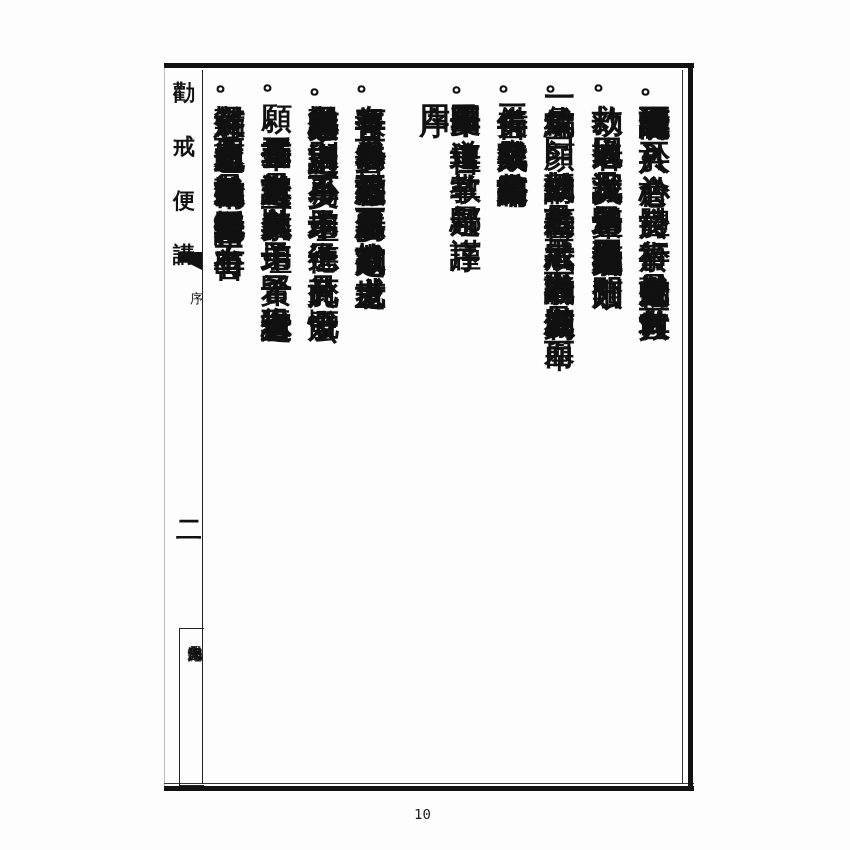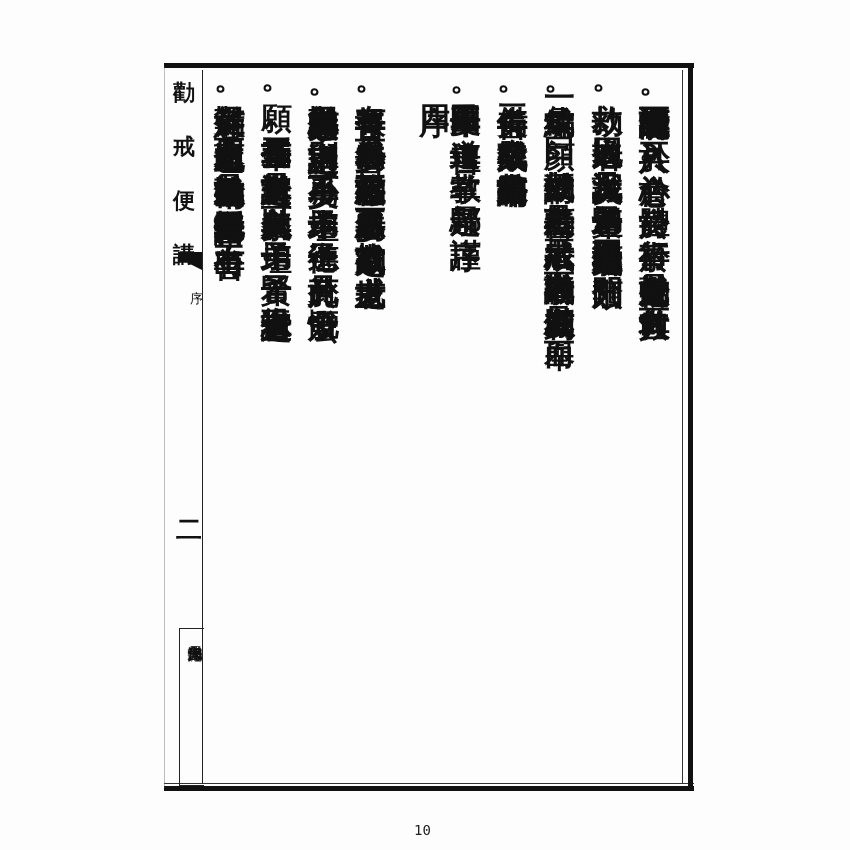--- a/index.html
+++ b/index.html
@@ -17,21 +17,21 @@
          font-size:31px; line-height:38px; letter-spacing:0.5px; font-weight:bold; white-space:nowrap; }
   .margin-title { position:absolute; left:169px; top:80px; width:30px; display:flex; flex-direction:column; align-items:center; }
   .margin-title .ch { font-size:22px; line-height:24px; margin-bottom:30px; font-weight:bold; }
   .fishtail { position:absolute; left:178px; top:252px; width:24px; height:18px; background:#111;
               clip-path: polygon(0 0, 100% 0, 100% 100%, 40% 60%, 0 60%); }
   .section-label { position:absolute; left:187px; top:280px; font-size:13px; writing-mode:vertical-rl; text-orientation:upright; }
   .leaf-number { position:absolute; left:176px; top:512px; font-size:26px; font-weight:bold; }
   .printer-box { position:absolute; left:179px; top:628px; width:24px; height:156px; border:1px solid #222; border-right:none; }
   .printer-text { position:absolute; left:184px; top:634px; font-size:15px; line-height:21px;
                   writing-mode:vertical-rl; text-orientation:upright; }
-  .page-number { position:absolute; left:414px; top:806px; font-family:"DejaVu Sans Mono", monospace; font-size:14px; color:#222;margin-top:16px; }
+  .page-number { position:absolute; left:414px; top:806px; font-family:"DejaVu Sans Mono", monospace; font-size:14px; color:#222; }
 </style>
 </head>
 <body>
 
 <div class="page">
   <div class="rule-top"></div>
   <div class="rule-bottom-thin"></div>
   <div class="rule-bottom"></div>
   <div class="frame-right-thick"></div>
   <div class="frame-right-thin"></div>

